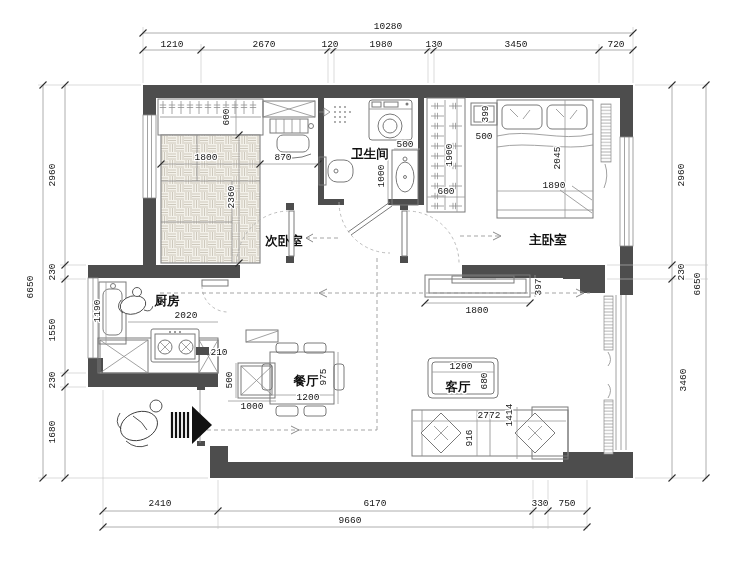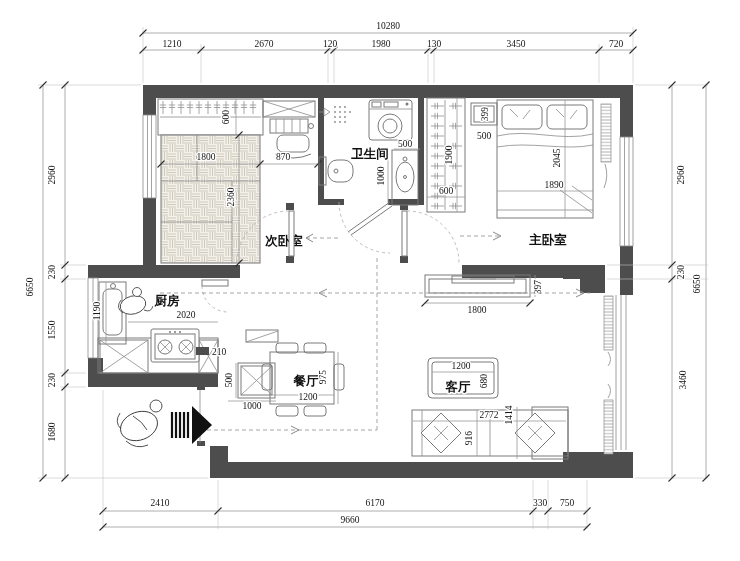--- a/index.html
+++ b/index.html
@@ -1,16 +1,16 @@
 <!DOCTYPE html>
 <html><head>
 <meta charset="utf-8">
 <style>
   html,body{margin:0;padding:0;background:#fff}
-  .canvas{position:relative;width:740px;height:561px;background:#fff;font-family:Liberation Serif, serif;overflow:hidden}
+  .canvas{position:relative;width:740px;height:561px;background:#fff;font-family:Liberation Mono, monospace;overflow:hidden}
   svg{display:block}
   .wall{fill:#4d4d4d;stroke:none}
   .furn{fill:#fff;stroke:#7a7a7a;stroke-width:1}
   .furnN{fill:none;stroke:#7a7a7a;stroke-width:1}
   .thin{fill:none;stroke:#8a8a8a;stroke-width:.8}
   .dimline{stroke:#9a9a9a;stroke-width:.8;fill:none}
   .ext{stroke:#c4c4c4;stroke-width:.6}
   .tk{stroke:#2e2e2e;stroke-width:1.1}
   .dash{fill:none;stroke:#9b9b9b;stroke-width:.9;stroke-dasharray:4 3}
   .arc{fill:none;stroke:#ababab;stroke-width:.8;stroke-dasharray:3 3}

